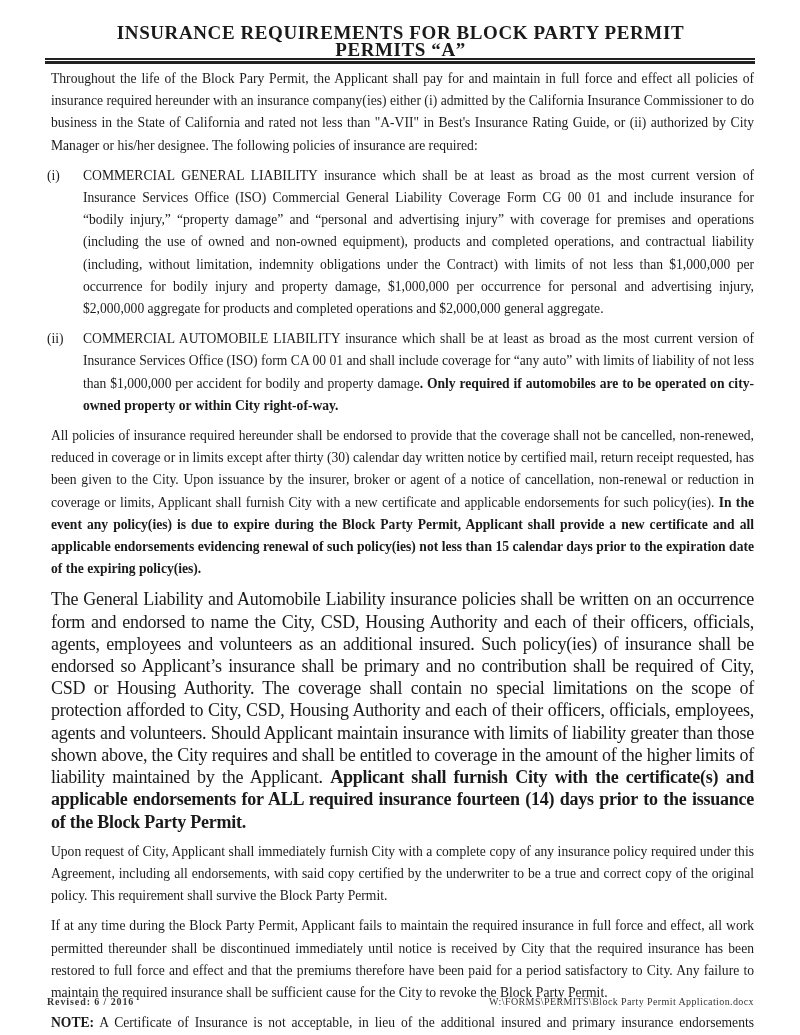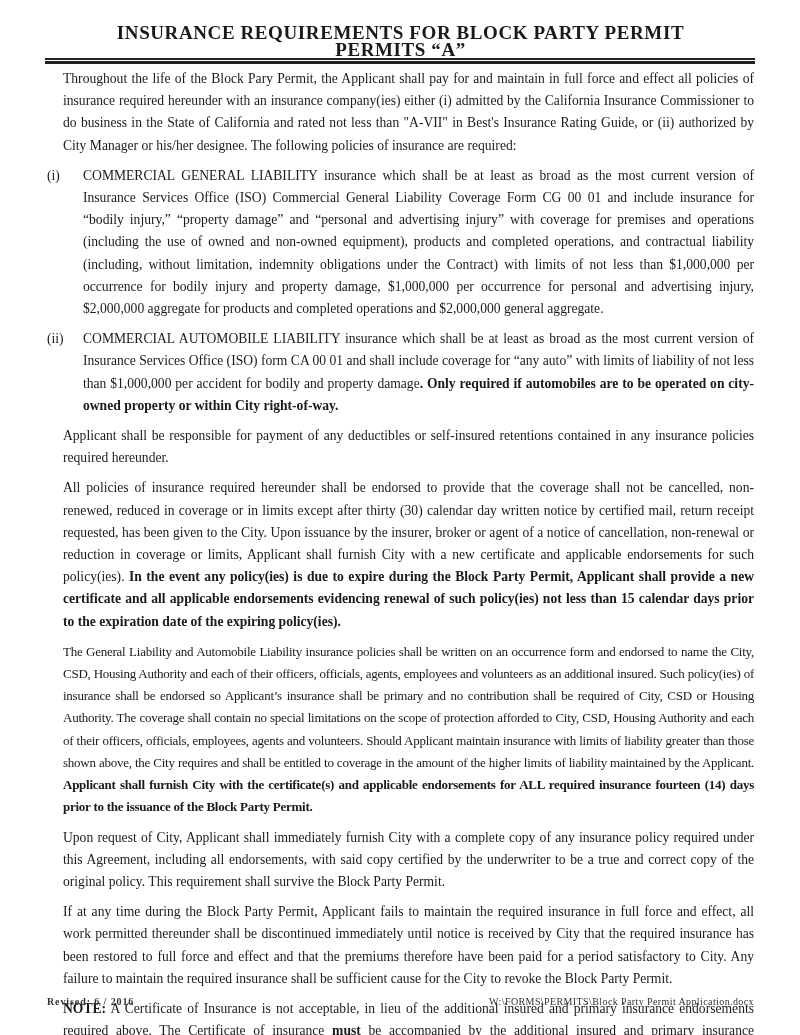--- a/index.html
+++ b/index.html
@@ -6,22 +6,22 @@
   body { width: 800px; height: 1035px; position: relative; overflow: hidden;
          font-family: "Liberation Serif", "DejaVu Serif", serif; color: #1a1a1a; }
   .page { position: absolute; left: 47px; top: 0; width: 707px; }
   .title { text-align: center; font-weight: bold; font-size: 19px; letter-spacing: 0.6px; line-height: 19px; }
   .title1 { position: absolute; top: 23px; left: 0; width: 707px; }
   .title2 { position: absolute; top: 40px; left: 0; width: 707px; }
   .rule { position: absolute; top: 58px; left: -2px; width: 710px; height: 6px;
           border-top: 2px solid #222; border-bottom: 2px solid #222; box-sizing: border-box; }
   .rule::after { content: ""; position: absolute; left: 0; right: 0; top: 1px; height: 1px; background: #222; }
   .body { position: absolute; top: 68px; left: 0; width: 707px; font-size: 13.6px; line-height: 22.2px; }
-  p { margin: 0 0 8px 16px; text-align: justify; font-family: Liberation Serif, serif; }
-  .tight { font-size: 13px; letter-spacing: -0.25px; }
+  p { margin: 0 0 8px 4px; text-align: justify; font-family: Liberation Serif, serif; }
+  .tight { font-size: 18px; letter-spacing: -0.25px; }
   .item { display: flex; margin: 0 0 8px 0; }
   .item .lbl { width: 36px; flex: 0 0 36px; }
   .item .txt { flex: 1; text-align: justify; }
   b { font-weight: bold; }
   u b, b u { text-decoration: underline; }
   .footer { position: absolute; top: 996px; left: 47px; width: 707px; font-size: 10px; letter-spacing: 0.9px; color: #333; }
   .footer .l { position: absolute; left: 0; top: 0; font-weight: bold; }
   .footer .r { position: absolute; right: 0; top: 0; letter-spacing: 0.4px; }
 </style>
 </head>
@@ -38,21 +38,20 @@
     <div class="item">
       <span class="lbl">(i)</span>
       <span class="txt">COMMERCIAL GENERAL LIABILITY insurance which shall be at least as broad as the most current version of Insurance Services Office (ISO) Commercial General Liability Coverage Form CG 00 01 and include insurance for “bodily injury,” “property damage” and “personal and advertising injury” with coverage for premises and operations (including the use of owned and non-owned equipment), products and completed operations, and contractual liability (including, without limitation, indemnity obligations under the Contract) with limits of not less than $1,000,000 per occurrence for bodily injury and property damage, $1,000,000 per occurrence for personal and advertising injury, $2,000,000 aggregate for products and completed operations and $2,000,000 general aggregate.</span>
     </div>
 
     <div class="item">
       <span class="lbl">(ii)</span>
       <span class="txt"><span>COMMERCIAL AUTOMOBILE LIABILITY insurance which shall be at least as broad as the most current version of Insurance Services Office (ISO) form CA 00 01 and shall include coverage for “any auto”  with limits of liability of not less than $1,000,000 per accident for bodily and property damage</span><b>.  Only required if automobiles are to be operated on city-owned property or within City right-of-way.</b></span>
     </div>
 
-    <p>Applicant shall be responsible for payment of any deductibles or self-insured retentions contained in any insurance policies required hereunder.</p>
 
     <p><span>All policies of insurance required hereunder shall be endorsed to provide that the coverage shall not be cancelled, non-renewed, reduced in coverage or in limits except after thirty (30) calendar day written notice by certified mail, return receipt requested, has been given to the City. Upon issuance by the insurer, broker or agent of a notice of cancellation, non-renewal or reduction in coverage or limits, Applicant shall furnish City with a new certificate and applicable endorsements for such policy(ies). </span><b>In the event any policy(ies) is due to expire during the Block Party Permit, Applicant shall provide a new certificate and all applicable endorsements evidencing renewal of such policy(ies) not less than 15 calendar days prior to the expiration date of the expiring policy(ies).</b></p>
 
     <p class="tight"><span>The General Liability and Automobile Liability insurance policies shall be written on an occurrence form and endorsed to name the City, CSD, Housing Authority and each of their officers, officials, agents, employees and volunteers as an additional insured.  Such policy(ies) of insurance shall be endorsed so Applicant’s insurance shall be primary and no contribution shall be required of City, CSD or Housing Authority.  The coverage shall contain no special limitations on the scope of protection afforded to City, CSD, Housing Authority and each of their officers, officials, employees, agents and volunteers.  Should Applicant maintain insurance with limits of liability greater than those shown above, the City requires and shall be entitled to coverage in the amount of the higher limits of liability maintained by the Applicant.  </span><b>Applicant shall furnish City with the certificate(s) and applicable endorsements for ALL required insurance fourteen (14) days prior to the issuance of the Block Party Permit.</b></p>
 
     <p>Upon request of City, Applicant shall immediately furnish City with a complete copy of any insurance policy required under this Agreement, including all endorsements, with said copy certified by the underwriter to be a true and correct copy of the original policy.  This requirement shall survive the Block Party Permit.</p>
 
     <p>If at any time during the Block Party Permit, Applicant fails to maintain the required insurance in full force and effect, all work permitted thereunder shall be discontinued immediately until notice is received by City that the required insurance has been restored to full force and effect and that the premiums therefore have been paid for a period satisfactory to City. Any failure to maintain the required insurance shall be sufficient cause for the City to revoke the Block Party Permit.</p>
 
     <p><b>NOTE:</b><span> A Certificate of Insurance is not acceptable, in lieu of the additional insured and primary insurance endorsements required above.  The Certificate of insurance </span><b><u>must</u></b><span> be accompanied by the additional insured and primary insurance endorsements.</span></p>

